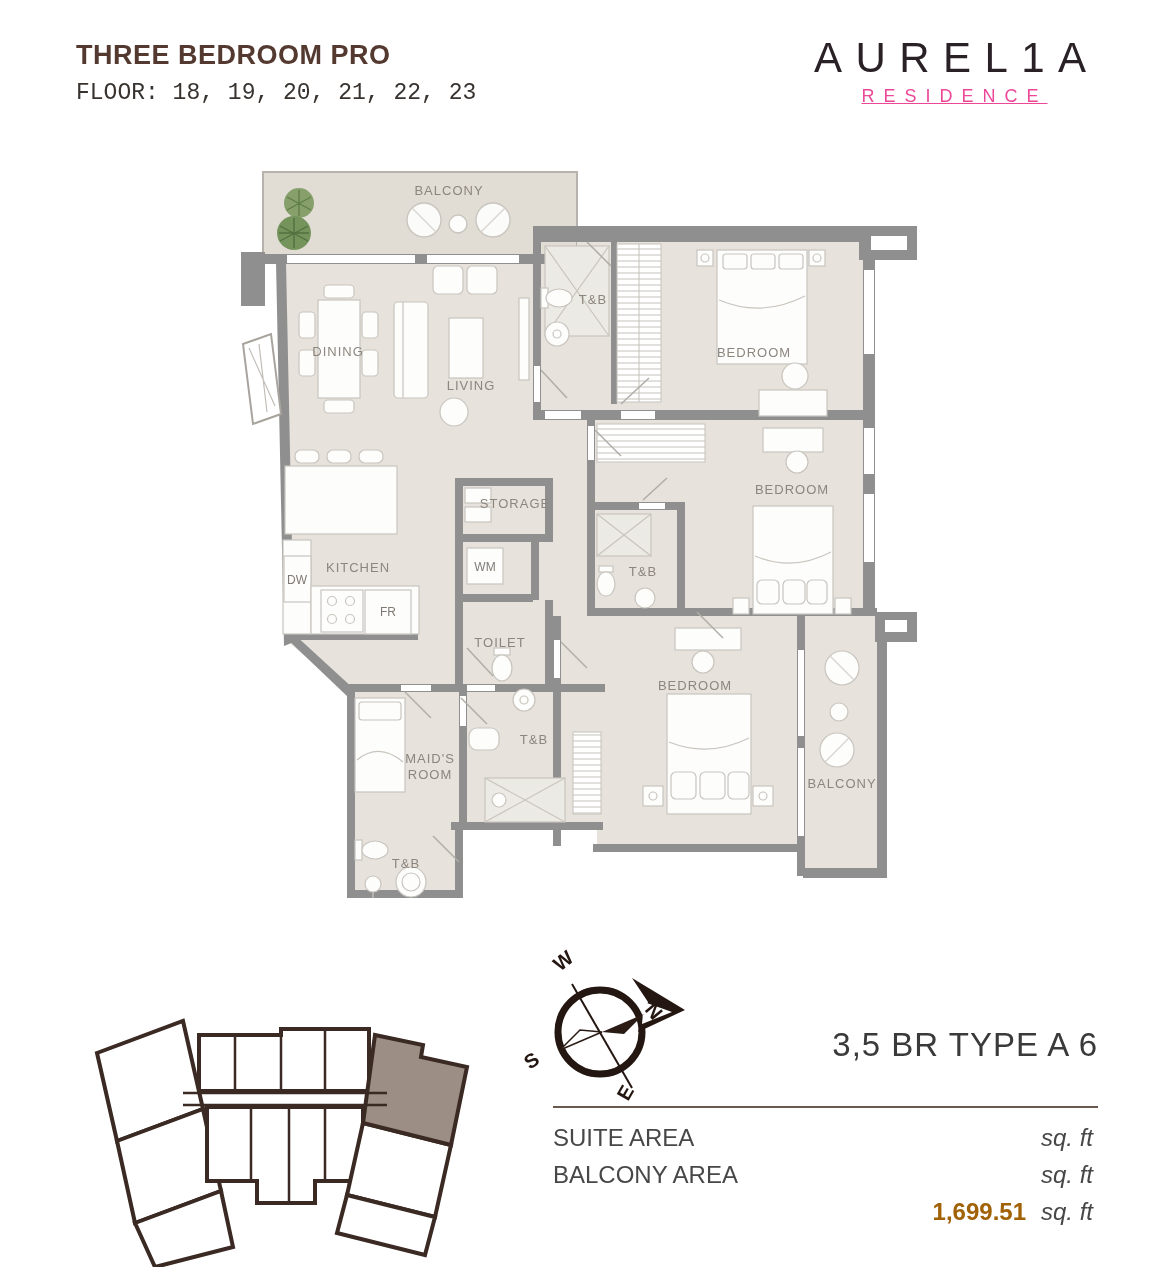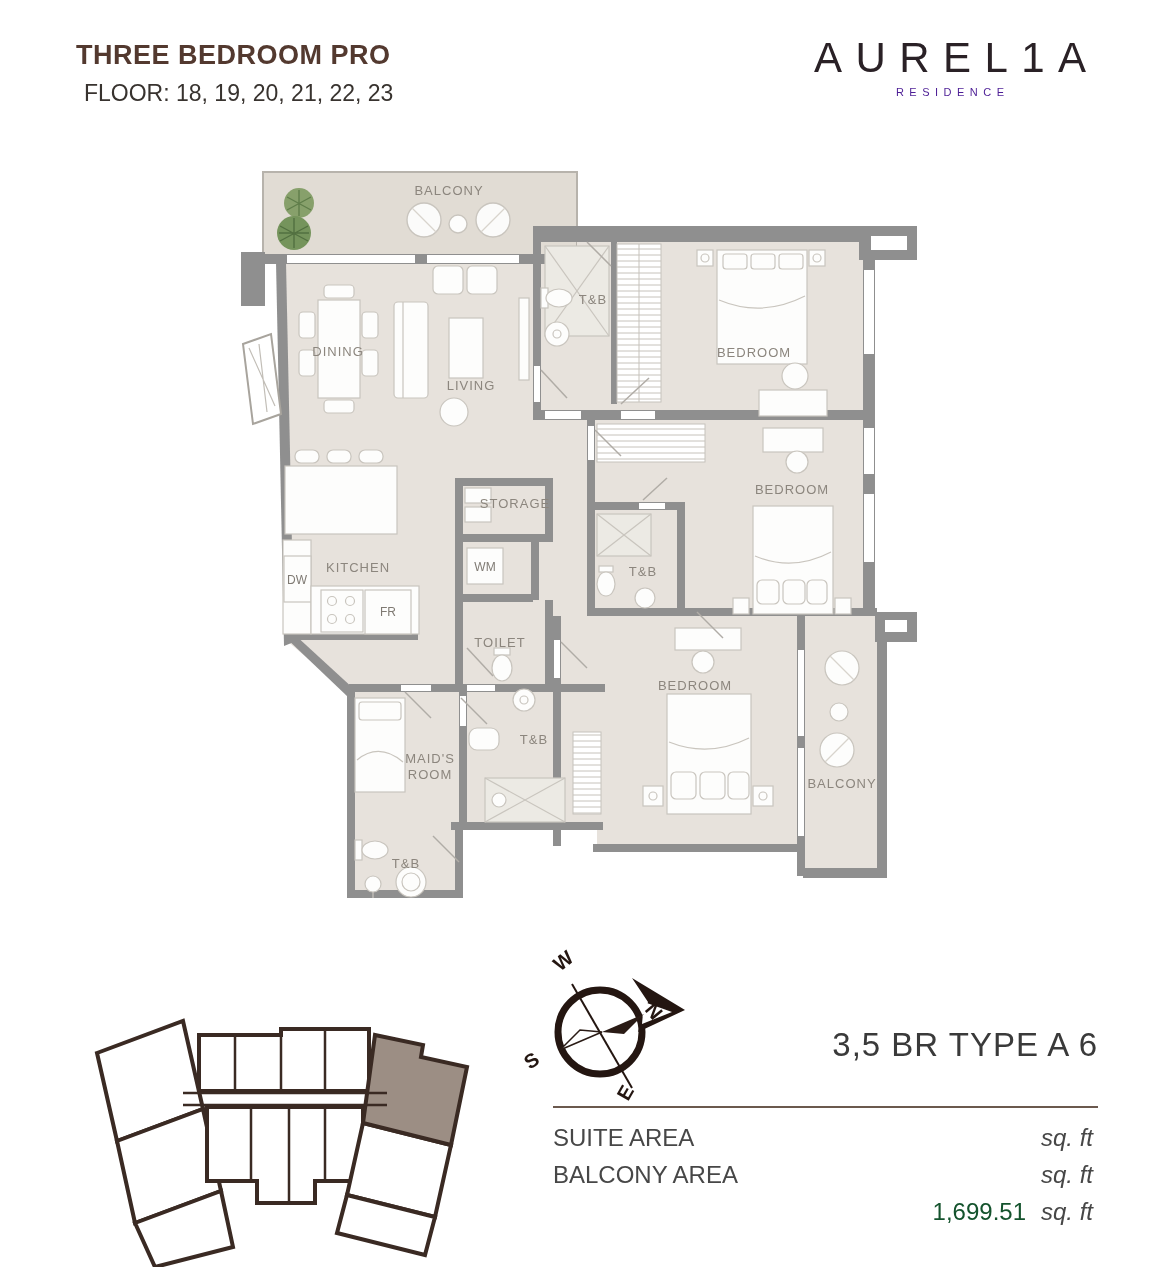--- a/index.html
+++ b/index.html
@@ -1,28 +1,28 @@
 <!DOCTYPE html>
 <html><head>
 <meta charset="utf-8">
 <style>
   html,body{margin:0;padding:0;}
   body{width:1174px;height:1274px;background:#ffffff;position:relative;
        font-family:"Liberation Sans",sans-serif;overflow:hidden;}
   .abs{position:absolute;}
   .title{left:76px;top:40px;font-size:27px;font-weight:bold;color:#53392f;letter-spacing:.5px;}
-  .floor{left:84px;top:80px;font-size:23px;color:#38332f;}
+  .floor{left:76px;top:80px;font-size:23px;color:#38332f;font-family:Liberation Mono, monospace;}
   .brand{left:800px;top:34px;width:300px;text-align:center;color:#2a2126;}
   .brand .name{font-size:42px;font-weight:400;letter-spacing:.32em;text-indent:.32em;white-space:nowrap;}
-  .brand .sub{margin-top:4px;font-size:11px;letter-spacing:.5em;text-indent:.5em;color:#4c1d95;}
+  .brand .sub{margin-top:4px;font-size:18px;letter-spacing:.5em;text-indent:.5em;color:#ec4899;text-decoration:underline;}
   .unit-type{left:553px;top:1026px;width:545px;text-align:right;font-size:33px;color:#3a3a3a;letter-spacing:1px;}
   .rule{left:553px;top:1106px;width:545px;height:2px;background:#6b594e;}
   .rows{left:553px;top:1124px;width:545px;}
   .row{display:flex;align-items:baseline;height:37px;font-size:24px;color:#474747;}
-  .row .val{margin-left:auto;font-weight:normal;color:#14532d;padding-right:10px;}
+  .row .val{margin-left:auto;font-weight:bold;color:#a16207;padding-right:10px;}
   .row .unit{width:62px;text-align:center;font-style:italic;}
   svg text.rlabel{fill:#8c867e;font-size:13px;letter-spacing:1px;font-family:"Liberation Sans",sans-serif;}
   svg text.rlabel-dark{fill:#7f7a73;font-size:12px;font-family:"Liberation Sans",sans-serif;}
 </style>
 </head>
 <body>
 
 <div class="abs title">THREE BEDROOM PRO</div>
 <div class="abs floor">FLOOR: 18, 19, 20, 21, 22, 23</div>
 

